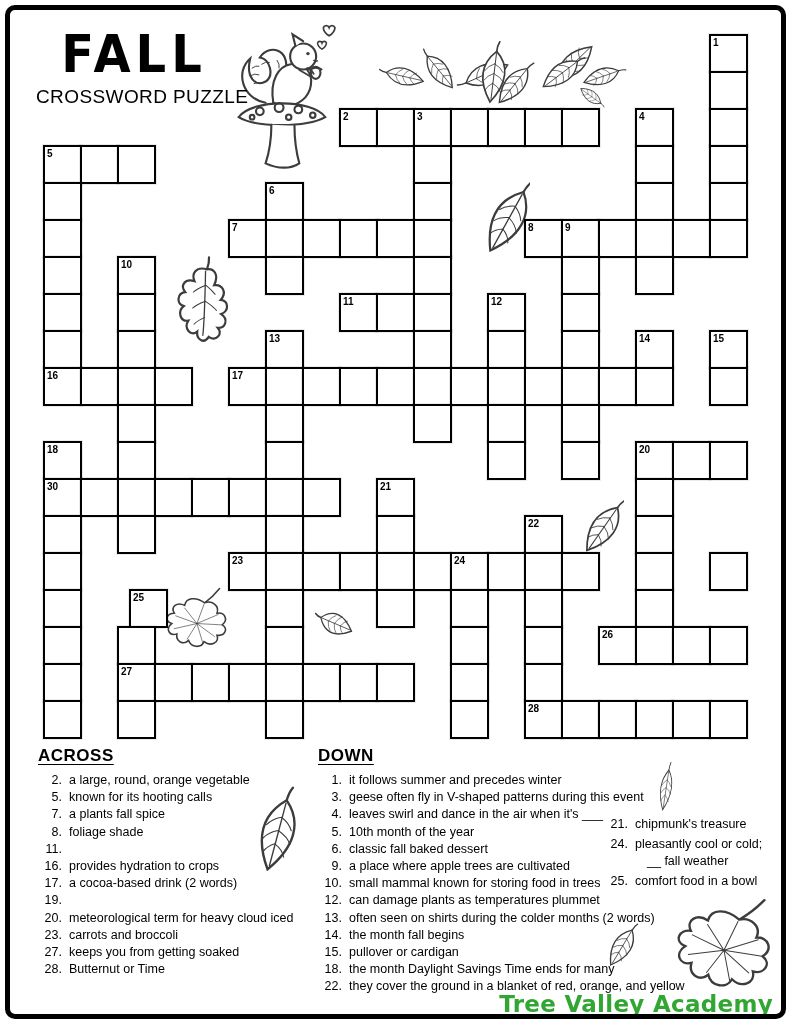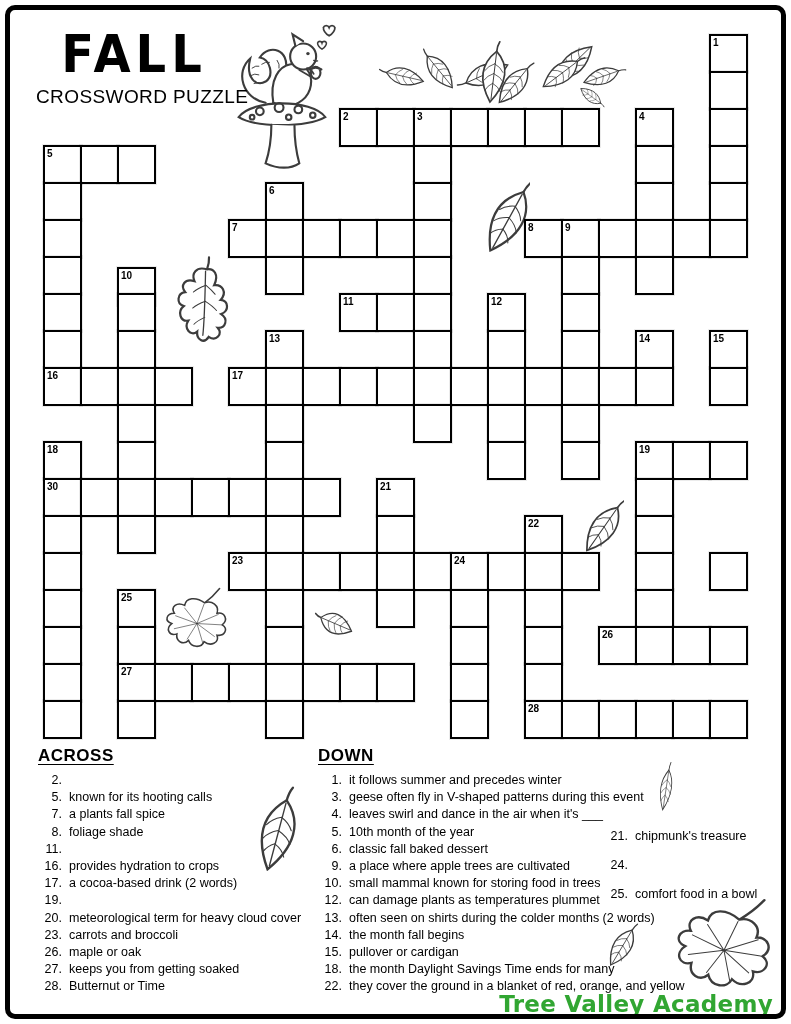--- a/index.html
+++ b/index.html
@@ -33,21 +33,21 @@
   .clue-col{position:absolute;top:0;}
   .col-across{left:2px;width:300px;}
   .col-down{left:282px;width:372px;}
   .col-extra{left:572px;top:70px;width:182px;}
   .clue-head{
     font-size:17px;font-weight:bold;text-decoration:underline;
     text-underline-offset:3px;letter-spacing:.5px;margin:0 0 6px 0;
   }
   ol.clue-list{list-style:none;margin:0;padding:0;}
   ol.clue-list li{display:flex;line-height:16.2px;margin-bottom:1px;white-space:nowrap;}
-  .col-extra ol.clue-list li{line-height:17px;margin-bottom:3px;white-space:normal;margin-top:12px;}
+  .col-extra ol.clue-list li{line-height:17px;margin-bottom:3px;white-space:normal;}
   .cn{flex:none;width:24px;text-align:right;margin-right:7px;}
   .col-extra .cn{width:20px;}
   .ct{flex:1;}
   .ct .l2{display:block;padding-left:12px;}
   
   .brand{
     position:absolute;right:18px;top:991px;z-index:3;
     font-family:"DejaVu Sans",sans-serif;font-weight:bold;font-size:23px;letter-spacing:.3px;
   }
   .hidden-defs{position:absolute;width:0;height:0;overflow:hidden;}
@@ -228,21 +228,21 @@
         <span class="num">8</span>
       </div>
       <div class="cell" style="left: 518px; top: 185px;">
         <span class="num">9</span>
       </div>
       <div class="cell" style="left: 555px; top: 185px;"></div>
       <div class="cell" style="left: 592px; top: 185px;"></div>
       <div class="cell" style="left: 629px; top: 185px;"></div>
       <div class="cell" style="left: 666px; top: 185px;"></div>
       <div class="cell" style="left: 0px; top: 222px;"></div>
-      <div class="cell" style="left: 74px; top: 233px;">
+      <div class="cell" style="left: 74px; top: 222px;">
         <span class="num">10</span>
       </div>
       <div class="cell" style="left: 222px; top: 222px;"></div>
       <div class="cell" style="left: 370px; top: 222px;"></div>
       <div class="cell" style="left: 518px; top: 222px;"></div>
       <div class="cell" style="left: 592px; top: 222px;"></div>
       <div class="cell" style="left: 0px; top: 259px;"></div>
       <div class="cell" style="left: 74px; top: 259px;"></div>
       <div class="cell" style="left: 296px; top: 259px;">
         <span class="num">11</span>
@@ -294,21 +294,21 @@
       <div class="cell" style="left: 444px; top: 370px;"></div>
       <div class="cell" style="left: 518px; top: 370px;"></div>
       <div class="cell" style="left: 0px; top: 407px;">
         <span class="num">18</span>
       </div>
       <div class="cell" style="left: 74px; top: 407px;"></div>
       <div class="cell" style="left: 222px; top: 407px;"></div>
       <div class="cell" style="left: 444px; top: 407px;"></div>
       <div class="cell" style="left: 518px; top: 407px;"></div>
       <div class="cell" style="left: 592px; top: 407px;">
-        <span class="num">19</span>
+        <span class="num">20</span>
       </div>
       <div class="cell" style="left: 629px; top: 407px;"></div>
       <div class="cell" style="left: 666px; top: 407px;"></div>
       <div class="cell" style="left: 0px; top: 444px;">
         <span class="num">30</span>
       </div>
       <div class="cell" style="left: 37px; top: 444px;"></div>
       <div class="cell" style="left: 74px; top: 444px;"></div>
       <div class="cell" style="left: 111px; top: 444px;"></div>
       <div class="cell" style="left: 148px; top: 444px;"></div>
@@ -338,21 +338,21 @@
       <div class="cell" style="left: 370px; top: 518px;"></div>
       <div class="cell" style="left: 407px; top: 518px;">
         <span class="num">24</span>
       </div>
       <div class="cell" style="left: 444px; top: 518px;"></div>
       <div class="cell" style="left: 481px; top: 518px;"></div>
       <div class="cell" style="left: 518px; top: 518px;"></div>
       <div class="cell" style="left: 592px; top: 518px;"></div>
       <div class="cell" style="left: 666px; top: 518px;"></div>
       <div class="cell" style="left: 0px; top: 555px;"></div>
-      <div class="cell" style="left: 74px; top: 555px;">
+      <div class="cell" style="left: 86px; top: 555px;">
         <span class="num">25</span>
       </div>
       <div class="cell" style="left: 222px; top: 555px;"></div>
       <div class="cell" style="left: 333px; top: 555px;"></div>
       <div class="cell" style="left: 407px; top: 555px;"></div>
       <div class="cell" style="left: 481px; top: 555px;"></div>
       <div class="cell" style="left: 592px; top: 555px;"></div>
       <div class="cell" style="left: 0px; top: 592px;"></div>
       <div class="cell" style="left: 74px; top: 592px;"></div>
       <div class="cell" style="left: 222px; top: 592px;"></div>
@@ -390,20 +390,21 @@
       <div class="cell" style="left: 629px; top: 666px;"></div>
       <div class="cell" style="left: 666px; top: 666px;"></div>
     </div>
 
   <section class="clues">
     <div class="clue-col col-across">
       <h2 class="clue-head">ACROSS</h2>
       <ol class="clue-list" id="across-list">
           <li>
             <span class="cn">2.</span>
+            <span class="ct">a large, round, orange vegetable</span>
           </li>
           <li>
             <span class="cn">5.</span>
             <span class="ct">known for its hooting calls</span>
           </li>
           <li>
             <span class="cn">7.</span>
             <span class="ct">a plants fall spice</span>
           </li>
           <li>
@@ -419,29 +420,25 @@
           </li>
           <li>
             <span class="cn">17.</span>
             <span class="ct">a cocoa-based drink (2 words)</span>
           </li>
           <li>
             <span class="cn">19.</span>
           </li>
           <li>
             <span class="cn">20.</span>
-            <span class="ct">meteorological term for heavy cloud cover</span>
+            <span class="ct">meteorological term for heavy cloud iced</span>
           </li>
           <li>
             <span class="cn">23.</span>
             <span class="ct">carrots and broccoli</span>
-          </li>
-          <li>
-            <span class="cn">26.</span>
-            <span class="ct">maple or oak</span>
           </li>
           <li>
             <span class="cn">27.</span>
             <span class="ct">keeps you from getting soaked</span>
           </li>
           <li>
             <span class="cn">28.</span>
             <span class="ct">Butternut or Time</span>
           </li>
         </ol>
@@ -504,20 +501,21 @@
         </ol>
     </div>
     <div class="clue-col col-extra">
       <ol class="clue-list" id="extra-list">
           <li>
             <span class="cn">21.</span>
             <span class="ct">chipmunk's treasure</span>
           </li>
           <li>
             <span class="cn">24.</span>
+            <span class="ct">pleasantly cool or cold;<span class="l2">__ fall weather</span></span>
           </li>
           <li>
             <span class="cn">25.</span>
             <span class="ct">comfort food in a bowl</span>
           </li>
         </ol>
     </div>
   </section>
 
   <div class="brand" style="color: rgb(49, 166, 50);">Tree Valley Academy</div>

